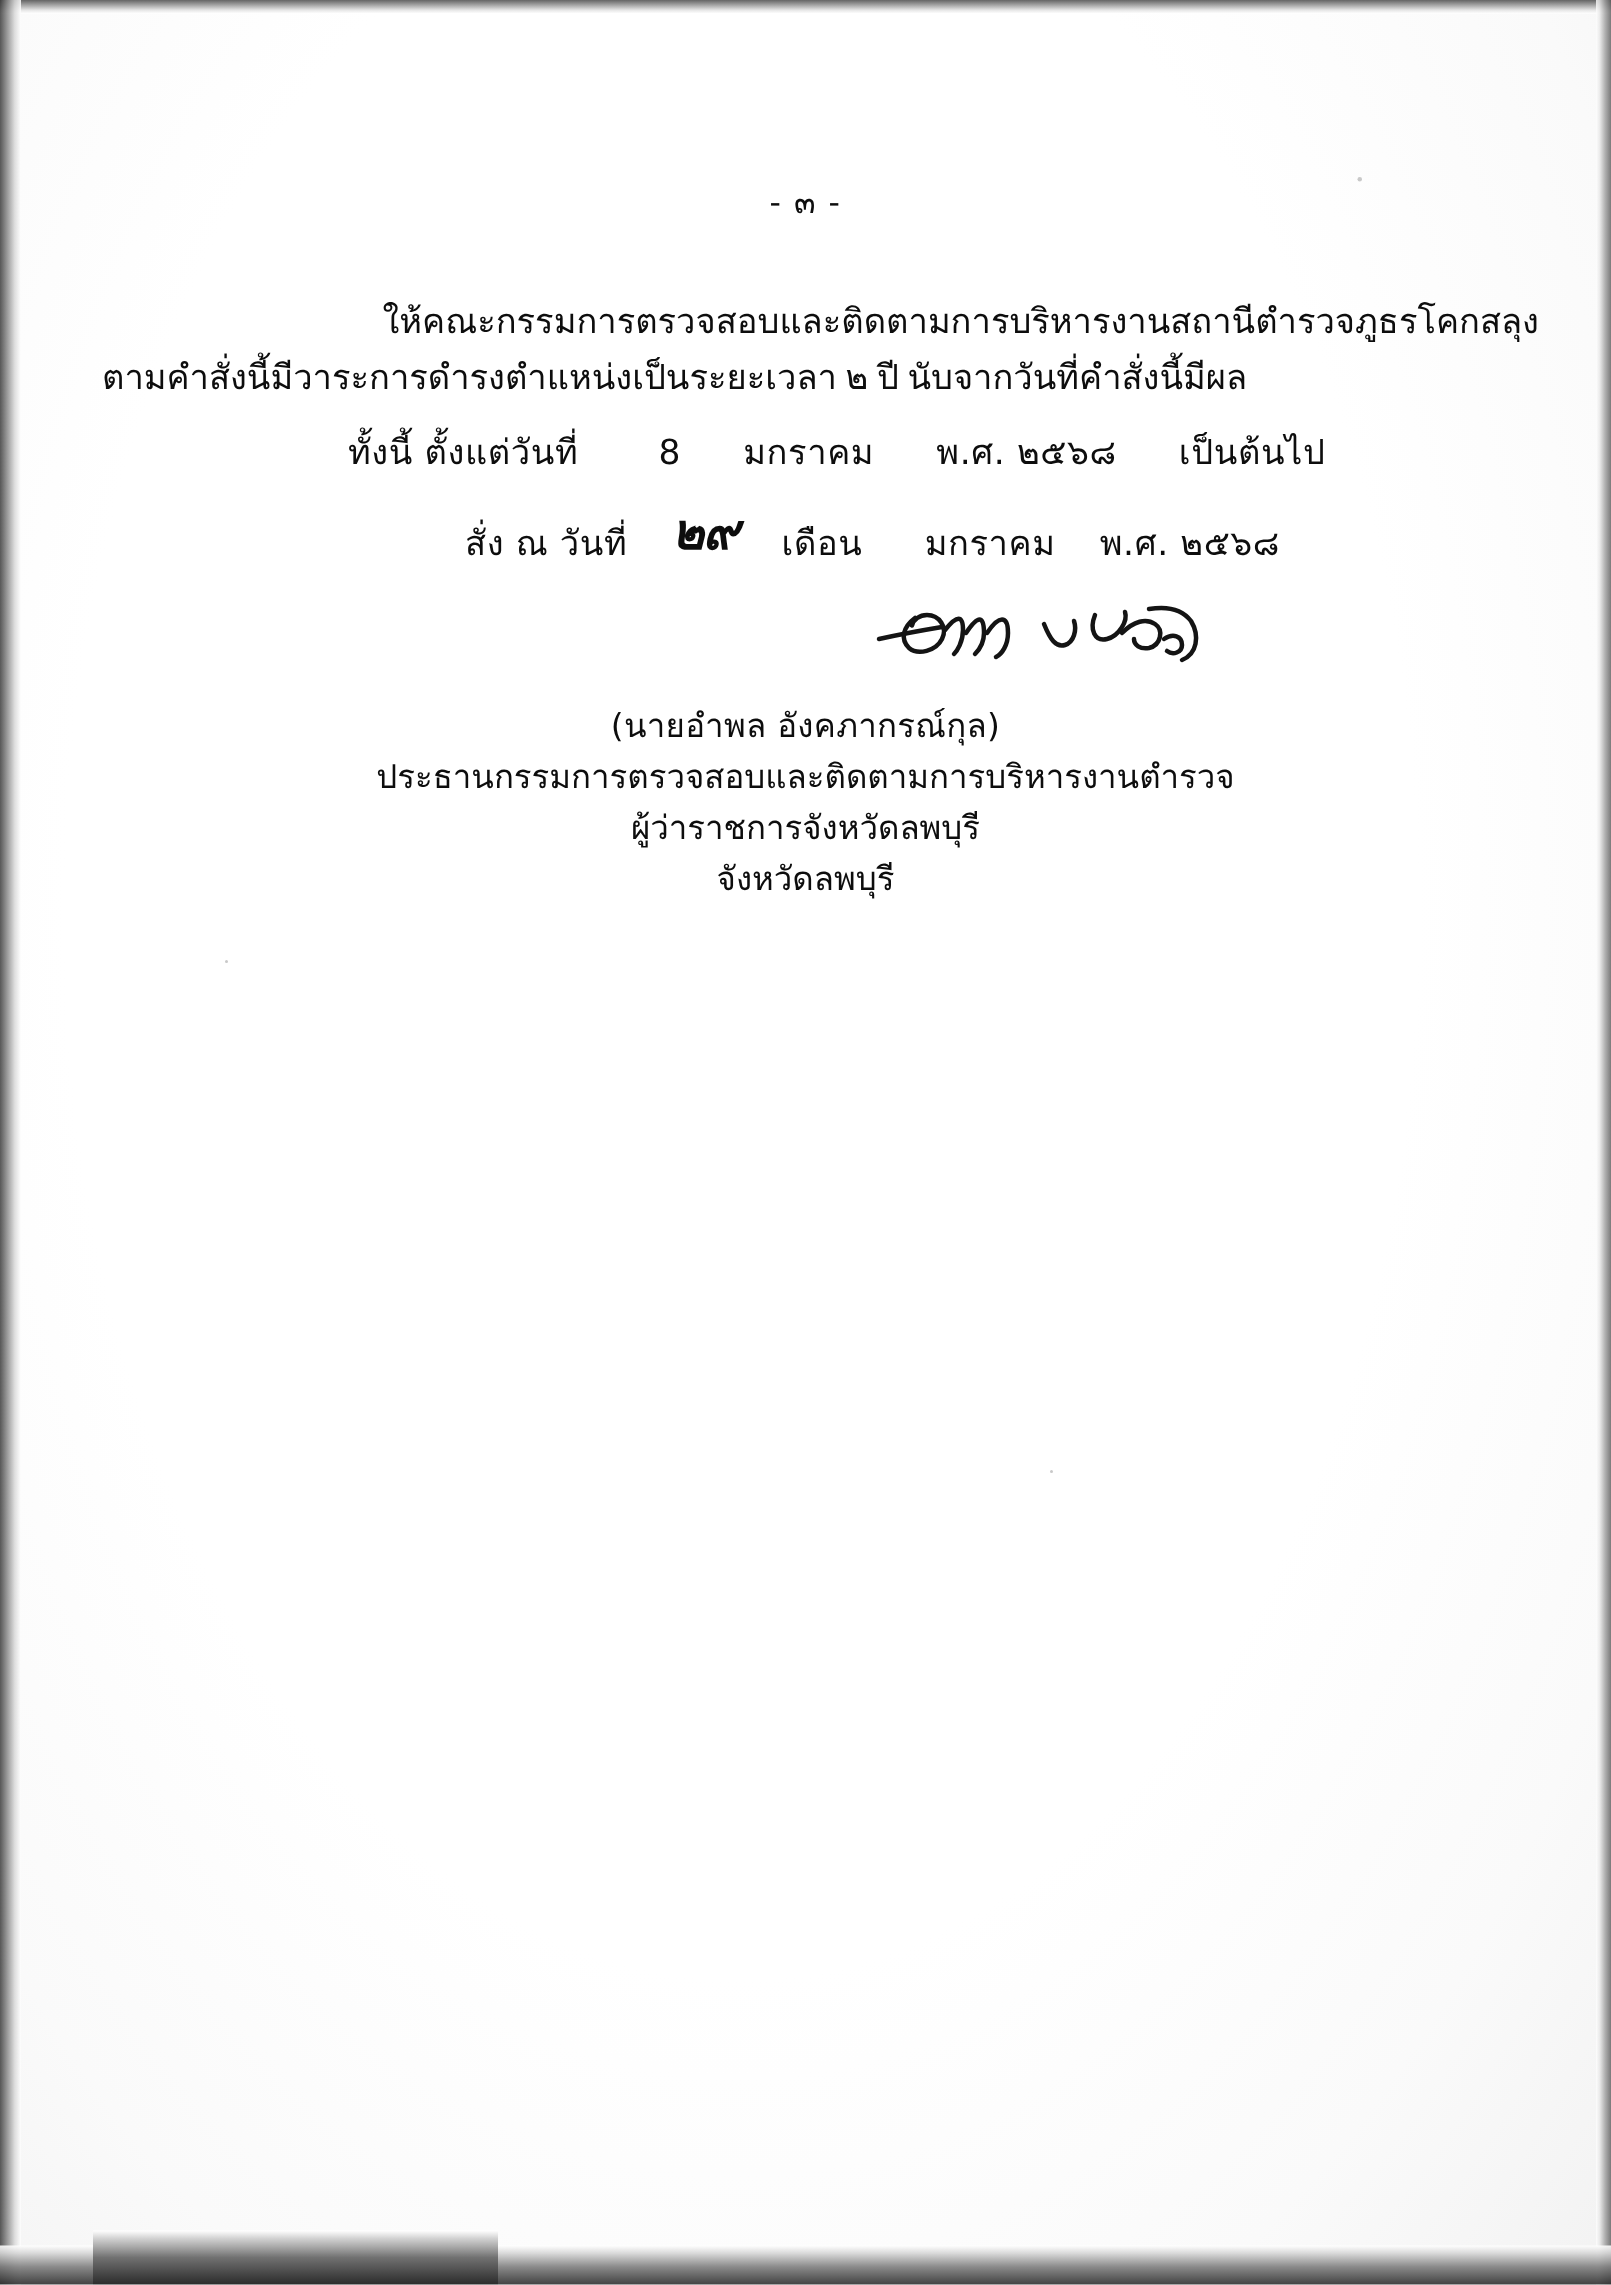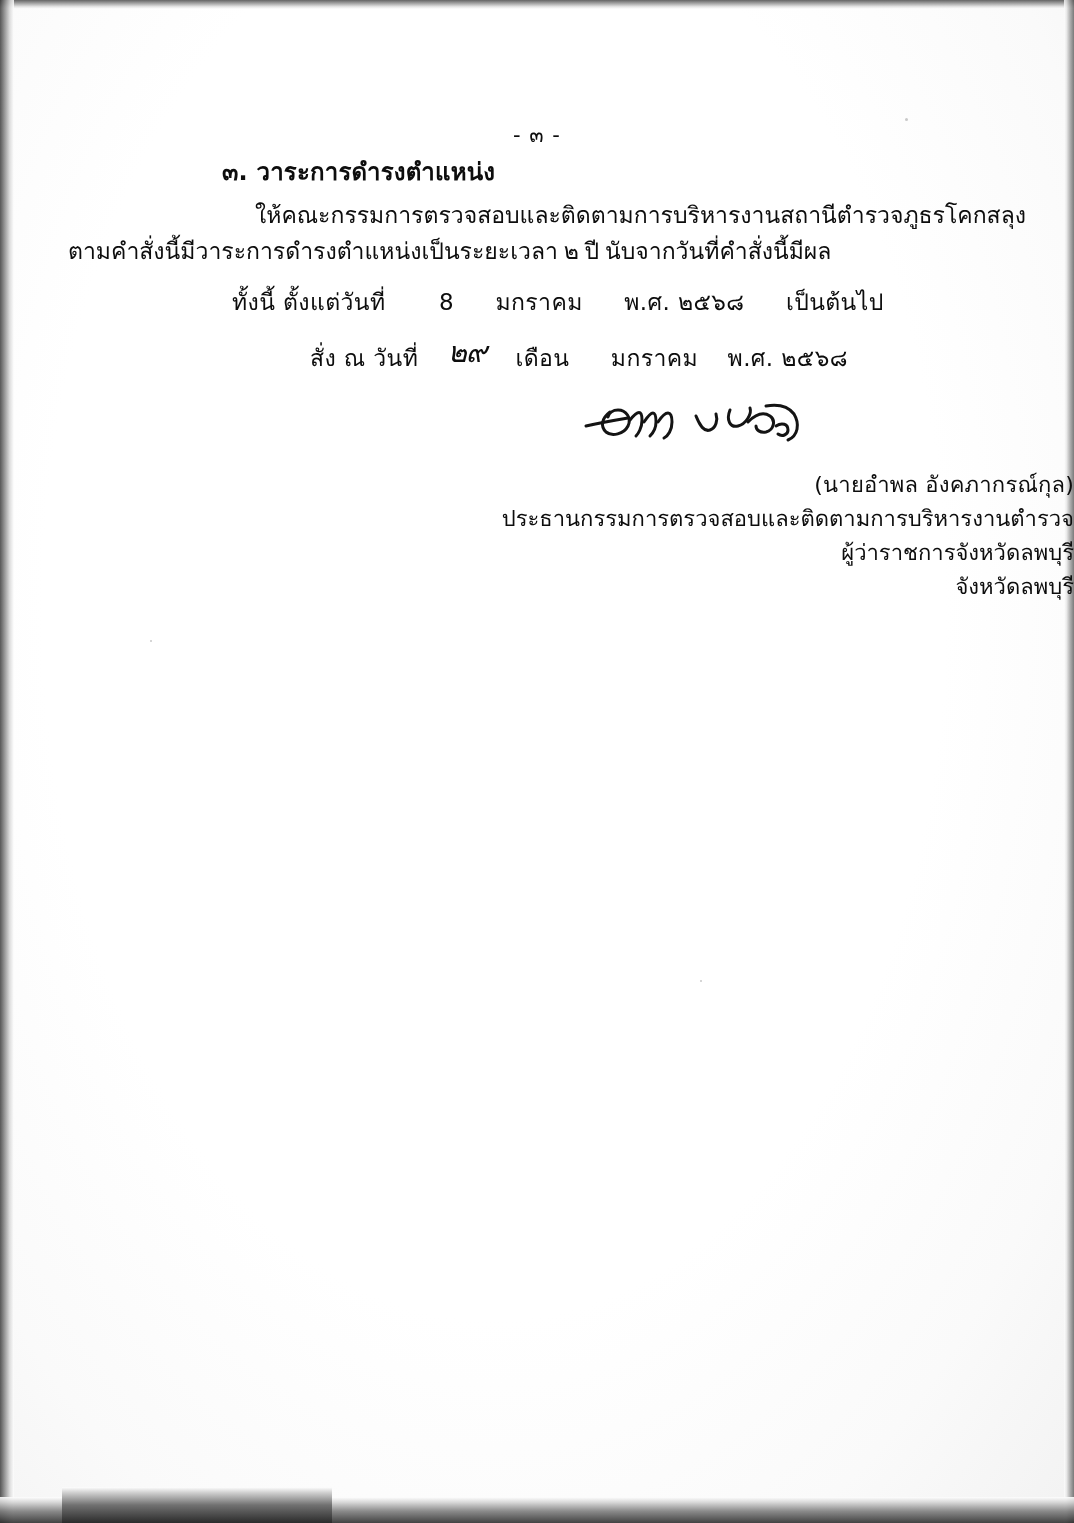--- a/index.html
+++ b/index.html
@@ -95,42 +95,42 @@
   .l2 { top: 236px; left: 68px; font-family: Liberation Serif, serif; }
   .l3 { top: 287px; left: 232px; letter-spacing: 0.4px; }
   .l4 { top: 337px; left: 310px; letter-spacing: 0.4px; }
 
   .gap-s { display: inline-block; width: 14px; }
   .gap-m { display: inline-block; width: 26px; }
   .gap-l { display: inline-block; width: 38px; }
 
   .handwrite-date {
     font-family: "DejaVu Serif", "Liberation Serif", serif;
-    font-size: 29px;
+    font-size: 33px;
     font-style: italic;
-    font-weight: normal;
+    font-weight: bold;
     letter-spacing: -1px;
     position: relative;
     top: -4px;
   }
 
   .signature {
     position: absolute;
     top: 392px;
     left: 580px;
     width: 260px;
     height: 60px;
   }
 
   .sig-block {
     position: absolute;
     top: 468px;
     left: 0;
     width: 1074px;
-    text-align: right;
+    text-align: center;
     font-size: 22px;
     line-height: 1.55;
   }
   .sig-block > div { white-space: nowrap; }
   .sig-name { letter-spacing: 0.2px; }
 
   .speck {
     position: absolute;
     background: #c9c9c9;
     border-radius: 50%;
@@ -150,21 +150,20 @@
   <div class="scan-notch"></div>
 
   <div class="speck" style="left:905px; top:118px; width:3px; height:3px;"></div>
   <div class="speck" style="left:150px; top:640px; width:2px; height:2px;"></div>
   <div class="speck" style="left:700px; top:980px; width:2px; height:2px;"></div>
 
   <div class="content">
 
     <div class="page-number">- ๓ -</div>
 
-    <div class="heading">๓. วาระการดำรงตำแหน่ง</div>
 
     <div class="body-line l1">ให้คณะกรรมการตรวจสอบและติดตามการบริหารงานสถานีตำรวจภูธรโคกสลุง</div>
 
     <div class="body-line l2">ตามคำสั่งนี้มีวาระการดำรงตำแหน่งเป็นระยะเวลา ๒ ปี นับจากวันที่คำสั่งนี้มีผล</div>
 
     <div class="body-line l3">
       <span>ทั้งนี้ ตั้งแต่วันที่</span>
       <span class="gap-l"></span>
       <span>8</span>
       <span class="gap-m"></span>

